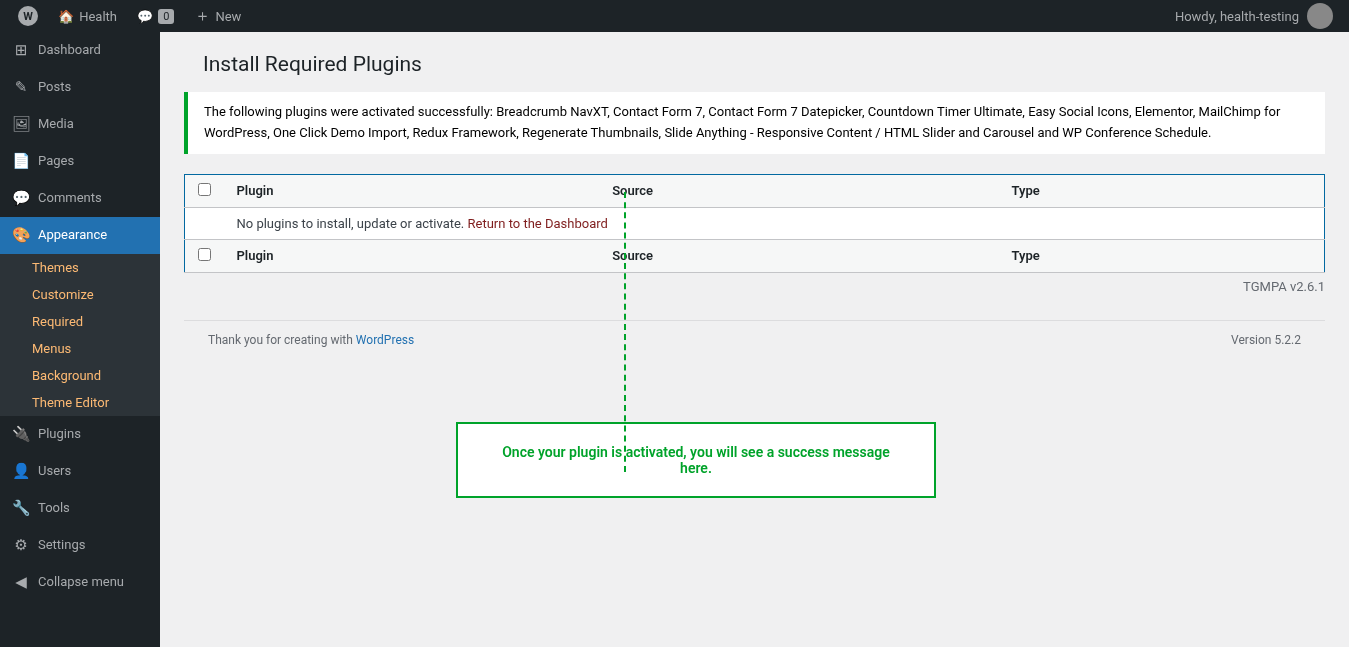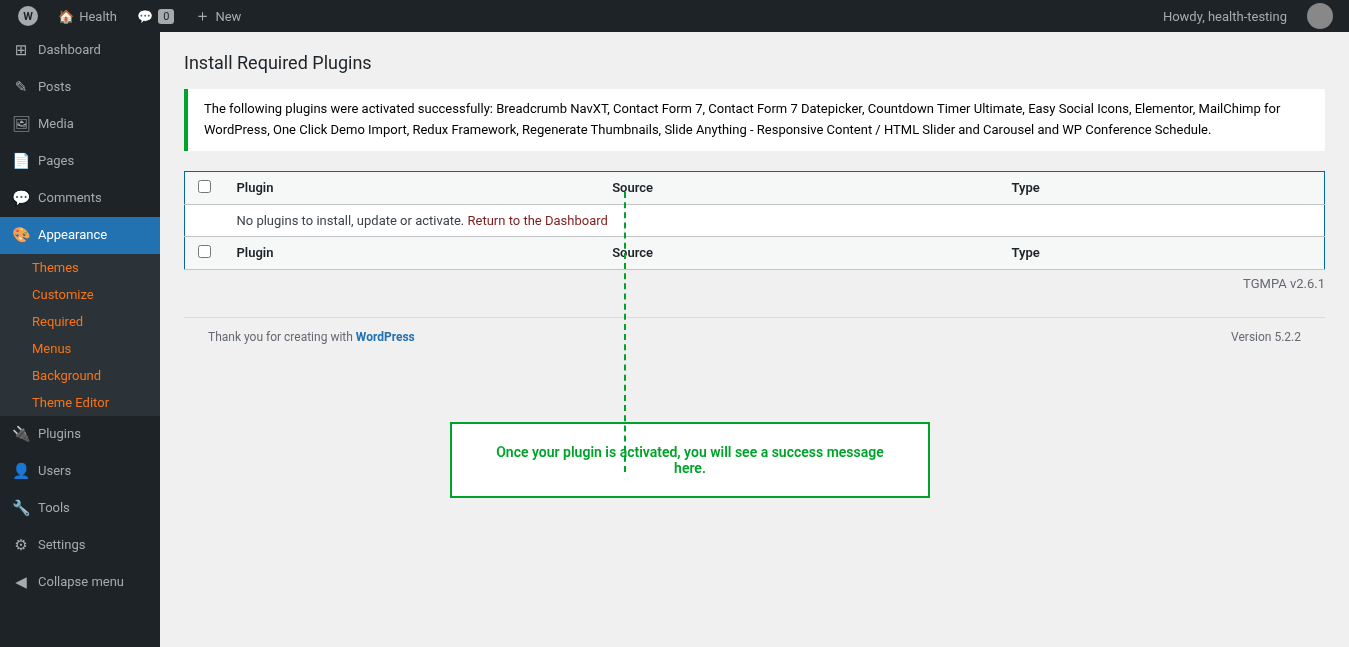--- a/index.html
+++ b/index.html
@@ -44,21 +44,21 @@
       background: #a7aaad;
       border-radius: 3px;
       padding: 1px 5px;
       font-size: 11px;
       color: #1d2327;
     }
     .admin-bar-item .new-icon { font-size: 16px; color: #a7aaad; }
     .bar-right {
       display: flex;
       align-items: center;
-      gap: 20px;
+      gap: 8px;
       color: #a7aaad;
       font-size: 13px;
       padding-right: 8px;
     }
     .bar-right .avatar {
       width: 26px; height: 26px;
       background: #888;
       border-radius: 50%;
       display: inline-block;
     }
@@ -87,38 +87,39 @@
       font-size: 13px;
       line-height: 1.4;
     }
     .sidebar-item.active { background: #2271b1; color: #fff; }
     .sidebar-item .icon { font-size: 15px; width: 18px; text-align: center; }
 
     .sidebar-submenu { background: #2c3338; }
     .sidebar-submenu .sub-item {
       display: block;
       padding: 6px 12px 6px 32px;
-      color: #f97316;
+      color: #fdba74;
       cursor: pointer;
       font-size: 13px;
     }
 
     
     #main {
       flex: 1;
       padding: 20px 24px;
       background: #f0f0f1;
       position: relative;
     }
 
     h1.page-title {
-      font-size: 18px;
+      font-size: 21px;
       font-weight: 400;
       color: #1d2327;
       margin-bottom: 16px;
+      margin-left: 19px;
     }
 
     
     .notice-success {
       border-left: 4px solid #00a32a;
       background: #fff;
       padding: 10px 16px;
       margin-bottom: 20px;
       font-size: 13px;
       color: #000000;
@@ -147,21 +148,21 @@
       width: 40px;
       text-align: center;
     }
     .wp-list-table td a { color: #7f1d1d; text-decoration: none; }
 
     .tablenav-bottom { padding: 6px 0; font-size: 13px; color: #646970; text-align: right; }
 
     
     .plugin-callout {
       position: absolute;
-      left: 290px;
+      left: 296px;
       top: 390px;
       border: 2px solid #00a32a;
       background: #fff;
       padding: 20px 30px;
       max-width: 480px;
       text-align: center;
     }
     .plugin-callout p {
       color: #00a32a;
       font-size: 14px;
@@ -172,21 +173,21 @@
     #footer {
       padding: 12px 24px;
       font-size: 12px;
       color: #646970;
       background: #f0f0f1;
       display: flex;
       justify-content: space-between;
       border-top: 1px solid #dcdcde;
       margin-top: 20px;
     }
-    #footer a { color: #2271b1; text-decoration: none; font-weight: bold; }
+    #footer a { color: #2271b1; text-decoration: none; }
 
     
     .connector-line {
       position: absolute;
       left: 464px;
       top: 160px;
       width: 2px;
       height: 280px;
       border-left: 2px dashed #00a32a;
       z-index: 5;

